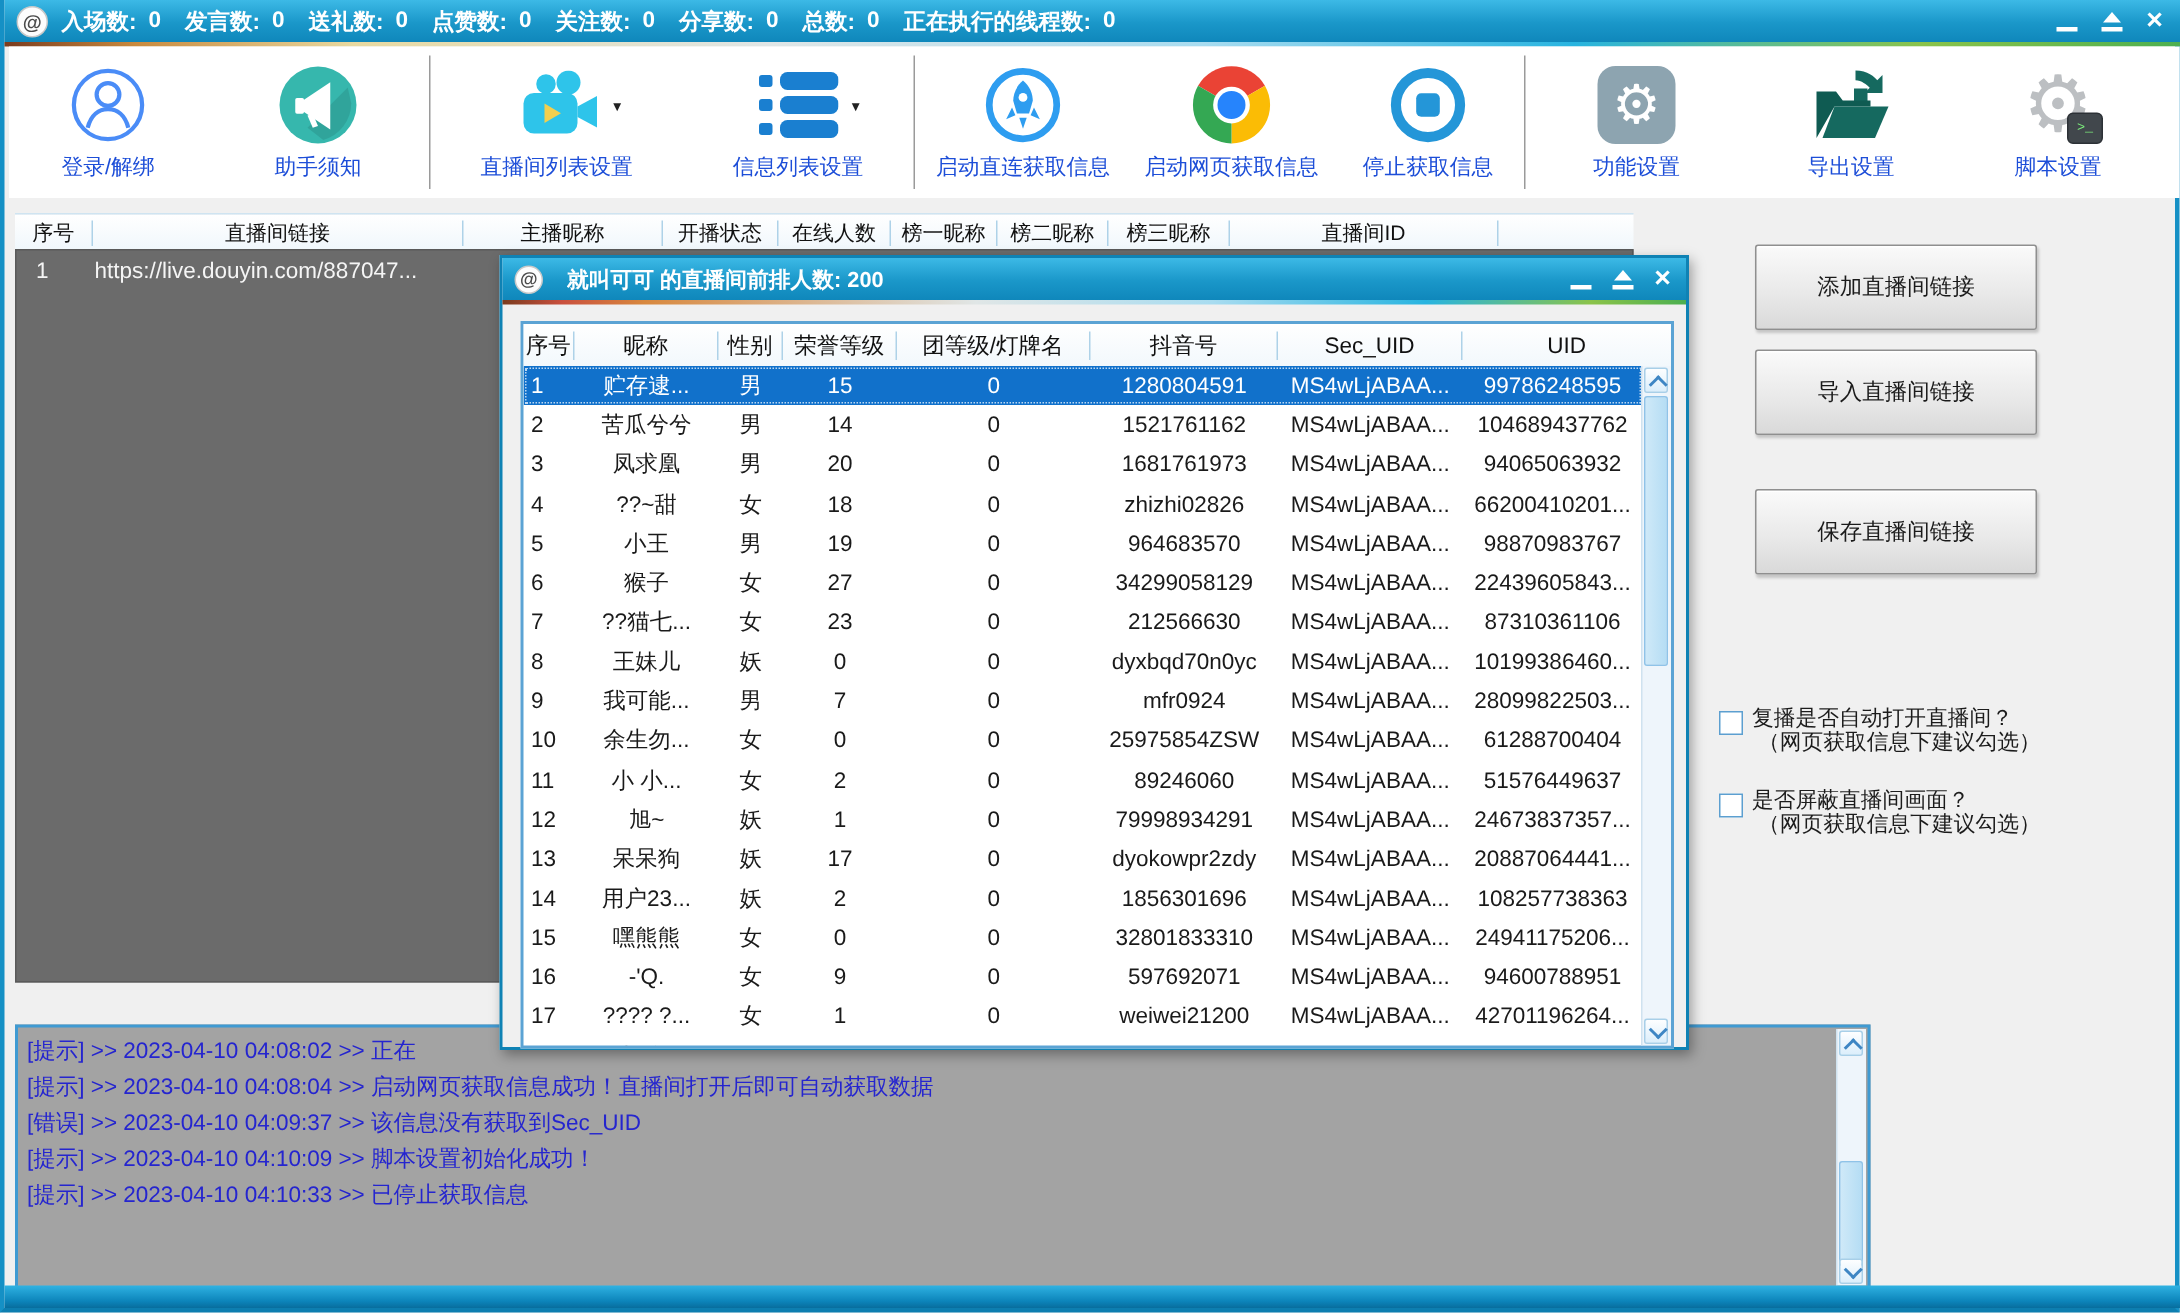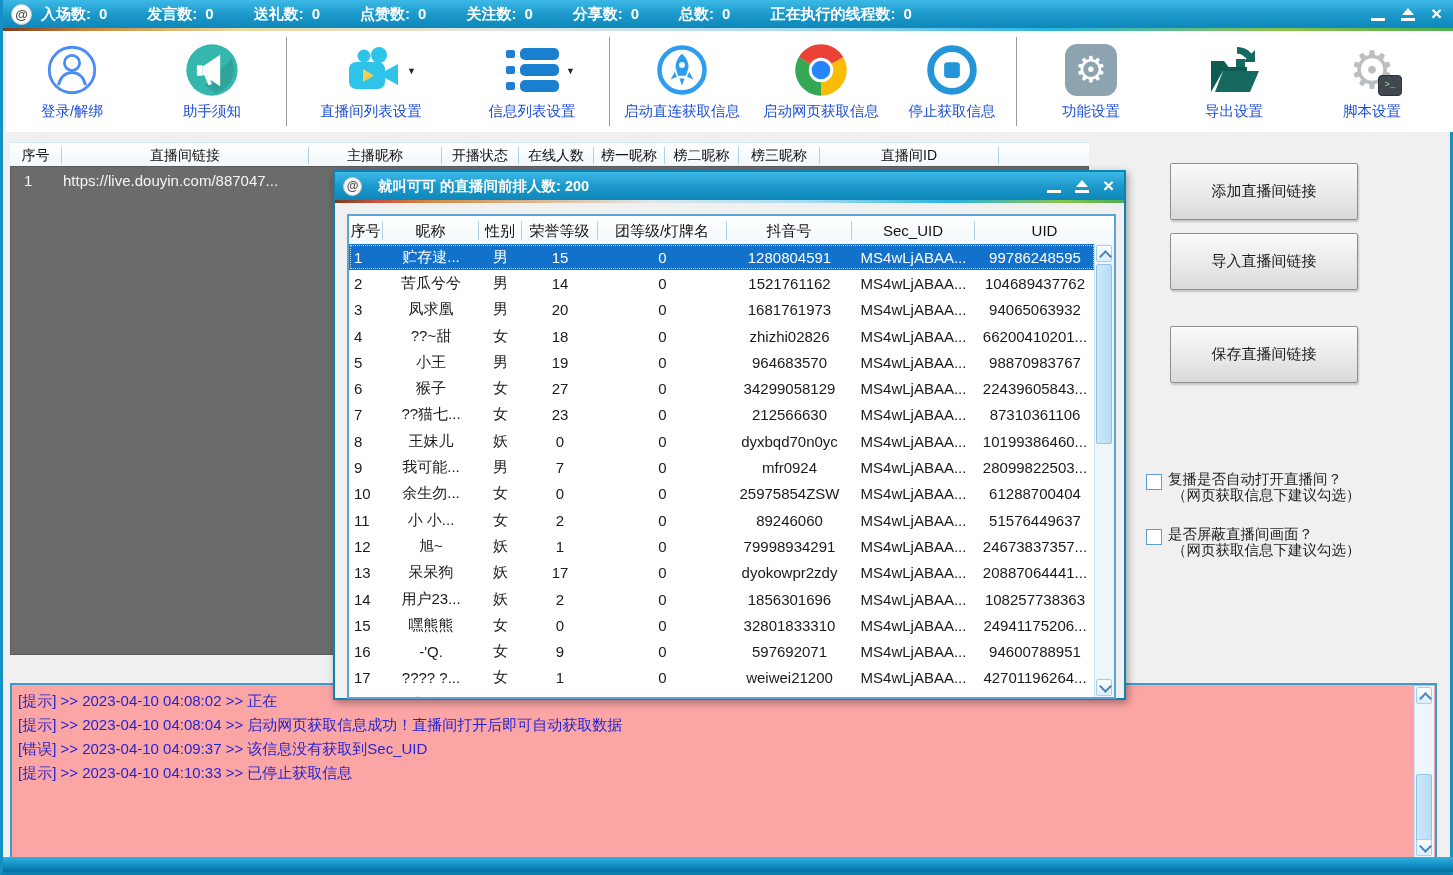--- a/index.html
+++ b/index.html
@@ -7,21 +7,21 @@
   .app{position:absolute;inset:0;background:#f0f0f0;
     border-left:3px solid #1590c5;border-right:3px solid #1590c5;border-bottom:3px solid #0d7eb0;
     box-sizing:border-box;}
   
   .titlebar{position:absolute;left:0;top:0;width:1453px;height:28px;
     background:linear-gradient(#3cb9e6,#1a97c9 55%,#0f87bb);display:flex;align-items:center;
     color:#fff;font-weight:bold;font-size:15px;box-sizing:border-box;padding:0 8px;}
   .appicon{width:19px;height:19px;border-radius:50%;background:#fdfdfd;border:1px solid #c9c9c9;
     color:#4a4a4a;font-size:13px;font-weight:bold;display:flex;align-items:center;justify-content:center;
     margin-right:9px;flex:0 0 auto;}
-  .stats{display:flex;gap:40px;align-items:center;flex:1;}
+  .stats{display:flex;gap:16px;align-items:center;flex:1;}
   .stat{display:flex;gap:8px;white-space:nowrap;}
   .winctl{display:flex;gap:16px;align-items:center;margin-right:6px;}
   .wbtn{color:#fff;cursor:default;display:inline-flex;align-items:center;justify-content:center;height:16px;}
   .wmin{width:14px;border-bottom:3px solid #fff;height:10px;}
   .wmax{width:14px;height:13px;position:relative;}
   .wmax:before{content:"";position:absolute;left:1px;top:0;border-left:6px solid transparent;
     border-right:6px solid transparent;border-bottom:7px solid #fff;}
   .wmax:after{content:"";position:absolute;left:0;bottom:0;width:14px;border-bottom:3px solid #fff;}
   .wclose{font-size:19px;font-weight:bold;line-height:14px;}
   .rainbow{position:absolute;left:0;top:28px;width:1453px;height:3px;
@@ -56,21 +56,21 @@
   
   .side-btn{position:absolute;left:1167px;width:188px;height:57px;
     background:linear-gradient(#fafafa,#e8e8e8 60%,#d9d9d9);border:1px solid #8f8f8f;border-radius:2px;
     box-shadow:inset 0 1px 0 #fff,1px 2px 2px rgba(0,0,0,.18);font-size:15px;color:#1a1a1a;
     display:flex;align-items:center;justify-content:center;cursor:default;font-family:inherit;}
   .chk{position:absolute;left:1143px;display:flex;gap:6px;cursor:default;}
   .chkbox{width:14px;height:14px;background:#fff;border:1px solid #5c9fd0;margin-top:3px;flex:0 0 auto;}
   .chktext{font-size:14.5px;color:#1c1c1c;line-height:16px;}
   .chktext .l2{padding-left:4px;}
   
-  .log{position:absolute;left:7px;top:683px;width:1427px;height:177px;background:#fca5a5;
+  .log{position:absolute;left:7px;top:683px;width:1237px;height:177px;background:#a3a3a3;
     border:2px solid #3f9ad2;box-sizing:border-box;overflow:hidden;}
   .log-lines{position:absolute;left:6px;top:4px;right:24px;}
   .log-line{font-size:15px;color:#2525cf;height:24px;line-height:24px;white-space:nowrap;overflow:hidden;}
   .vscroll{position:absolute;top:1px;bottom:1px;right:1px;width:19px;background:#eef5fb;border-left:1px solid #cfe2ef;}
   .varrow{position:absolute;left:1px;width:16px;height:17px;background:linear-gradient(#fdfeff,#dbeefb);
     border:1px solid #a8cfe8;border-radius:2px;box-sizing:border-box;}
   .chev{position:absolute;left:4px;width:7px;height:7px;border-left:2px solid #3e86c4;border-top:2px solid #3e86c4;}
   .chev.up{top:6px;transform:rotate(45deg);}
   .chev.down{top:2px;transform:rotate(225deg);}
   .vthumb{position:absolute;left:1px;width:16px;background:linear-gradient(90deg,#cfe9f8,#b5ddf4);
@@ -304,20 +304,21 @@
           <div class="l2">（网页获取信息下建议勾选）</div>
         </div>
       </div>
     </div>
 
   <div class="log">
     <div class="log-lines" id="log-lines">
         <div class="log-line">[提示] &gt;&gt; 2023-04-10 04:08:02 &gt;&gt; 正在</div>
         <div class="log-line">[提示] &gt;&gt; 2023-04-10 04:08:04 &gt;&gt; 启动网页获取信息成功！直播间打开后即可自动获取数据</div>
         <div class="log-line">[错误] &gt;&gt; 2023-04-10 04:09:37 &gt;&gt; 该信息没有获取到Sec_UID</div>
+        <div class="log-line">[提示] &gt;&gt; 2023-04-10 04:10:09 &gt;&gt; 脚本设置初始化成功！</div>
         <div class="log-line">[提示] &gt;&gt; 2023-04-10 04:10:33 &gt;&gt; 已停止获取信息</div>
       </div>
     <div class="vscroll">
       <div class="varrow" style="top:1px;">
           <span class="chev up"></span>
         </div>
       <div class="vthumb" style="top:88px;height:70px;"></div>
       <div class="varrow" style="bottom:1px;">
           <span class="chev down"></span>
         </div>

